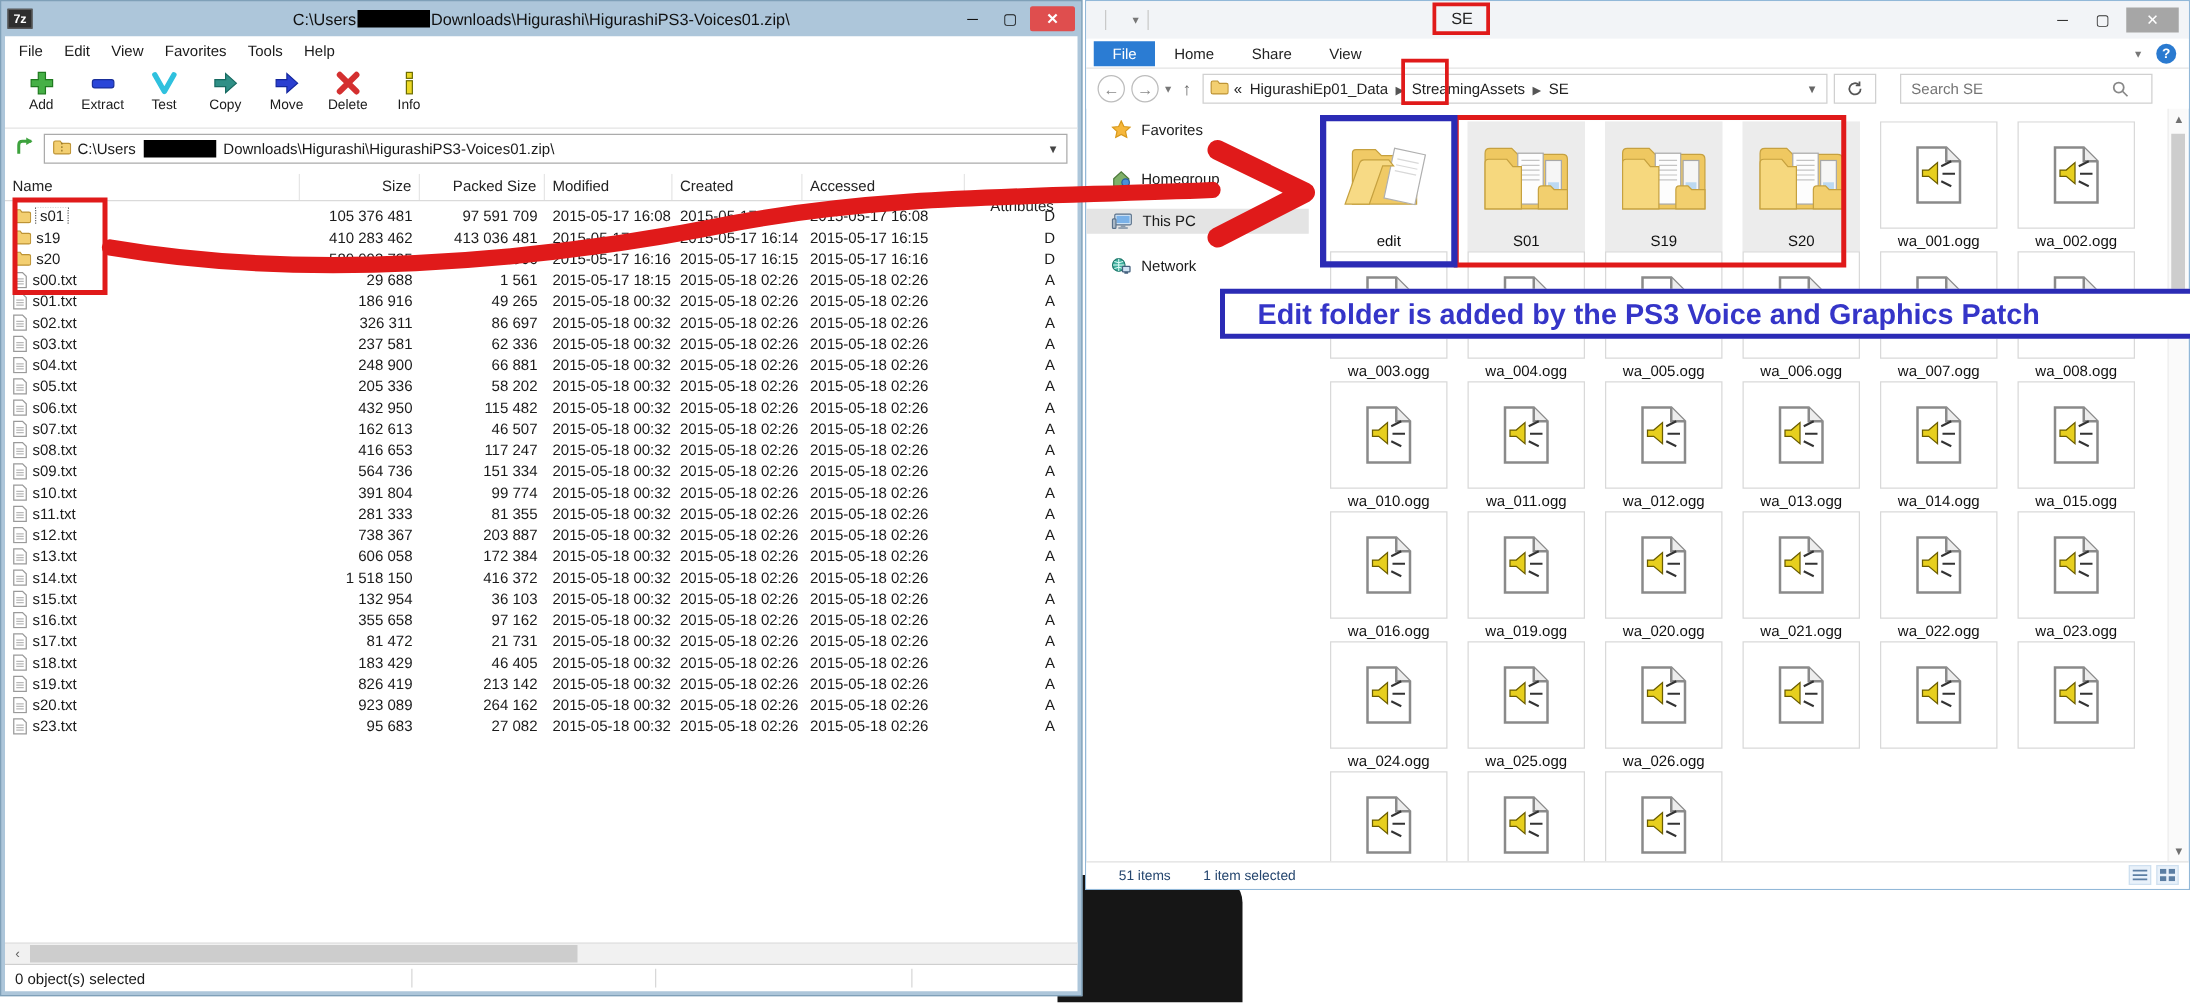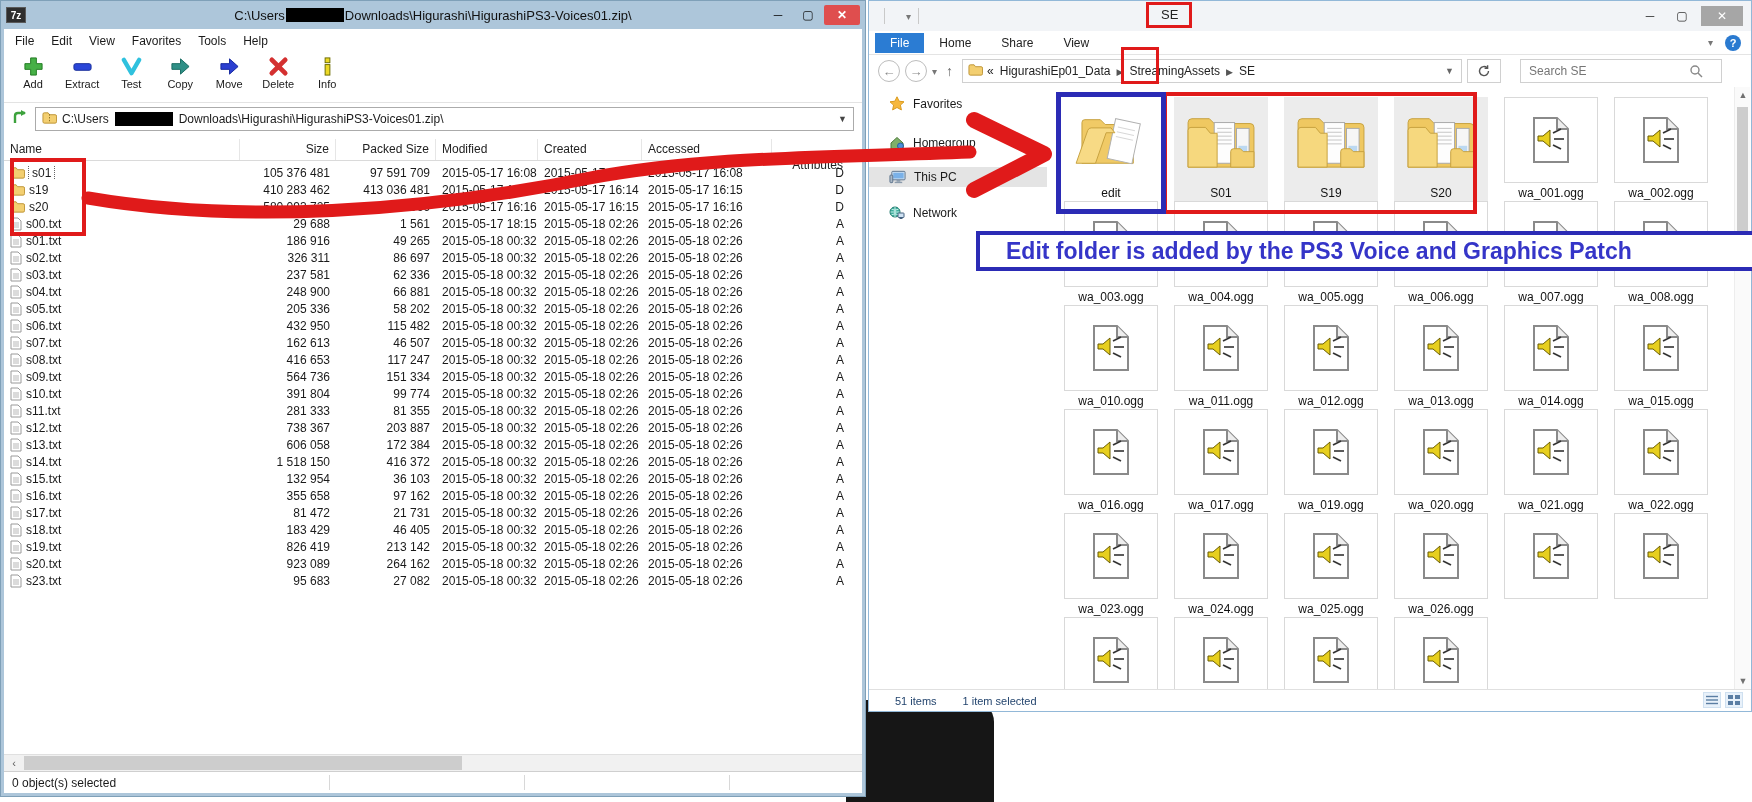--- a/index.html
+++ b/index.html
@@ -1192,37 +1192,20 @@
                 <path d="M26 2 V13 H37" fill="#ededed" stroke="#8a8a8a" stroke-width="2"></path>
                 <path d="M7 20 h5 l7-6 v17 l-7-6 H7 Z" fill="#e7cf1f" stroke="#6b5d00"></path>
                 <g stroke="#333" stroke-width="1.6">
                   <line x1="22" y1="17" x2="30" y2="13"></line>
                   <line x1="23" y1="23" x2="33" y2="23"></line>
                   <line x1="22" y1="29" x2="30" y2="33"></line>
                 </g>
               </svg>
             </span>
           </div>
-          <div class="flabel">wa_017.ogg</div>
-        </div>
-        <div class="tile">
-          <div class="frame">
-            <span style="display: inline-flex;">
-              <svg width="40" height="48" viewBox="0 0 40 48">
-                <path d="M3 2 H26 L37 13 V46 H3 Z" fill="#ffffff" stroke="#8a8a8a" stroke-width="2"></path>
-                <path d="M26 2 V13 H37" fill="#ededed" stroke="#8a8a8a" stroke-width="2"></path>
-                <path d="M7 20 h5 l7-6 v17 l-7-6 H7 Z" fill="#e7cf1f" stroke="#6b5d00"></path>
-                <g stroke="#333" stroke-width="1.6">
-                  <line x1="22" y1="17" x2="30" y2="13"></line>
-                  <line x1="23" y1="23" x2="33" y2="23"></line>
-                  <line x1="22" y1="29" x2="30" y2="33"></line>
-                </g>
-              </svg>
-            </span>
-          </div>
           <div class="flabel">wa_019.ogg</div>
         </div>
         <div class="tile">
           <div class="frame">
             <span style="display: inline-flex;">
               <svg width="40" height="48" viewBox="0 0 40 48">
                 <path d="M3 2 H26 L37 13 V46 H3 Z" fill="#ffffff" stroke="#8a8a8a" stroke-width="2"></path>
                 <path d="M26 2 V13 H37" fill="#ededed" stroke="#8a8a8a" stroke-width="2"></path>
                 <path d="M7 20 h5 l7-6 v17 l-7-6 H7 Z" fill="#e7cf1f" stroke="#6b5d00"></path>
                 <g stroke="#333" stroke-width="1.6">

